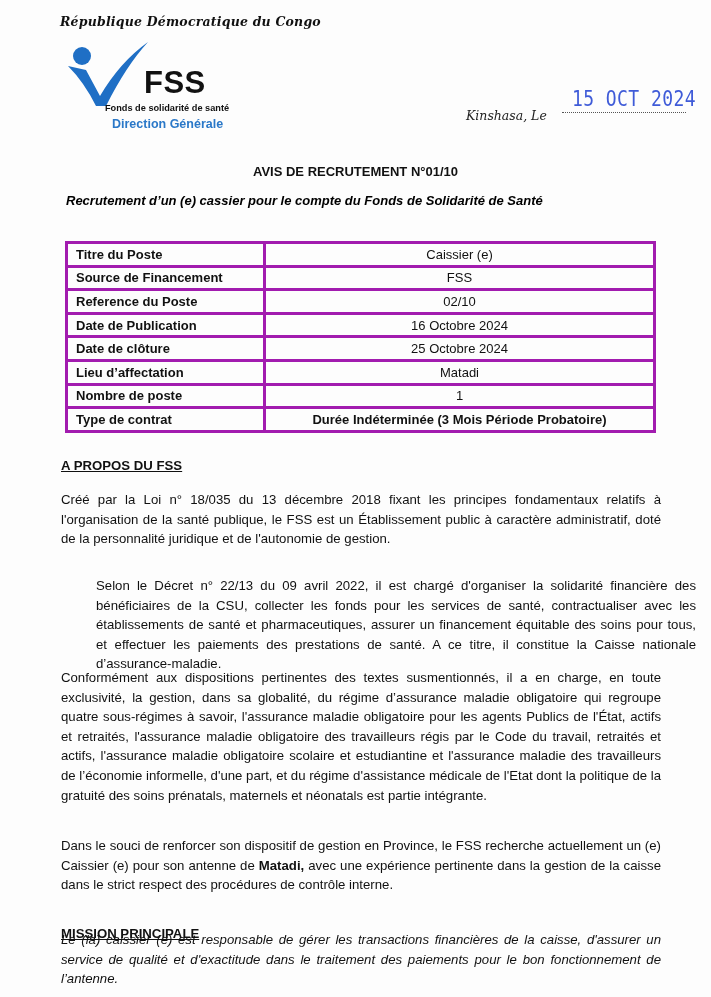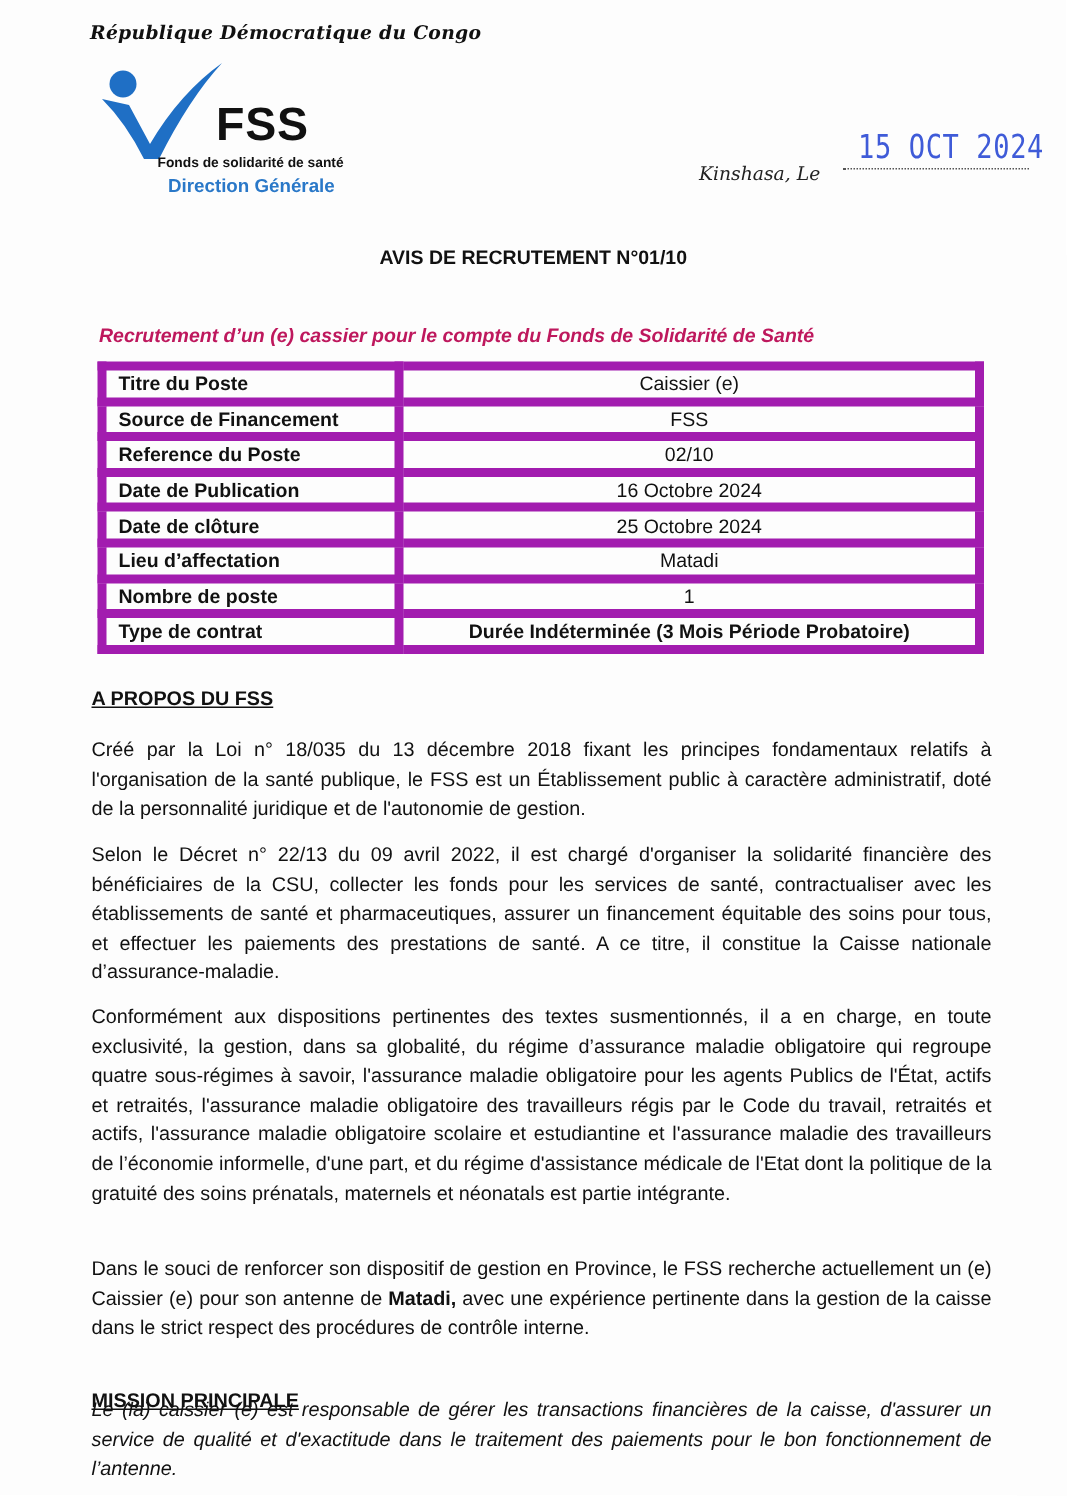--- a/index.html
+++ b/index.html
@@ -44,42 +44,42 @@
     position: absolute; left: 106px; top: -2px;
     font-family: "DejaVu Sans Mono", monospace; font-size: 22px; color: #3f5bd8;
     letter-spacing: 0.5px; transform: scaleX(0.82); transform-origin: left center; white-space: nowrap;
   }
 
   .title {
     position: absolute; left: 0; width: 711px; top: 164px; text-align: center;
     font-weight: bold; font-size: 13px; color: #111;
   }
   .subtitle {
-    position: absolute; left: 66px; top: 216px;
-    font-weight: bold; font-style: italic; font-size: 13px; color: #be185d;
+    position: absolute; left: 66px; top: 193px;
+    font-weight: bold; font-style: italic; font-size: 13px; color: #000000;
   }
 
   table.info {
     position: absolute; left: 65px; top: 241px; width: 591px;
     border-collapse: collapse; font-size: 13px;
   }
   table.info td {
-    border: 6px solid #a21caf; height: 23.6px; padding: 0 8px; box-sizing: border-box;
+    border: 3px solid #a21caf; height: 23.6px; padding: 0 8px; box-sizing: border-box;
   }
   table.info td.label { width: 198px; font-weight: bold; text-align: left; }
   table.info td.value { text-align: center; }
   table.info tr.bold td.value { font-weight: bold; }
 
   .section { position: absolute; left: 61px; width: 600px; font-size: 13.2px; line-height: 19.6px; color: #111; }
   .section h2 { margin: 0; font-size: 13.2px; font-weight: bold; text-decoration: underline; }
   .section p { margin: 0; text-align: justify; }
 
   .h-about { top: 456px; }
   .p1 { top: 490px; }
-  .p2 { top: 560px; }
+  .p2 { top: 576px; margin-left: 35px; }
   .p3 { top: 668px; }
   .p4 { top: 836px; }
   .h-mission { top: 924px; }
   .p5 { top: 930px; font-style: italic; }
   b.inline { font-weight: bold; }
 </style>
 </head>
 <body>
 
 <div class="page">

